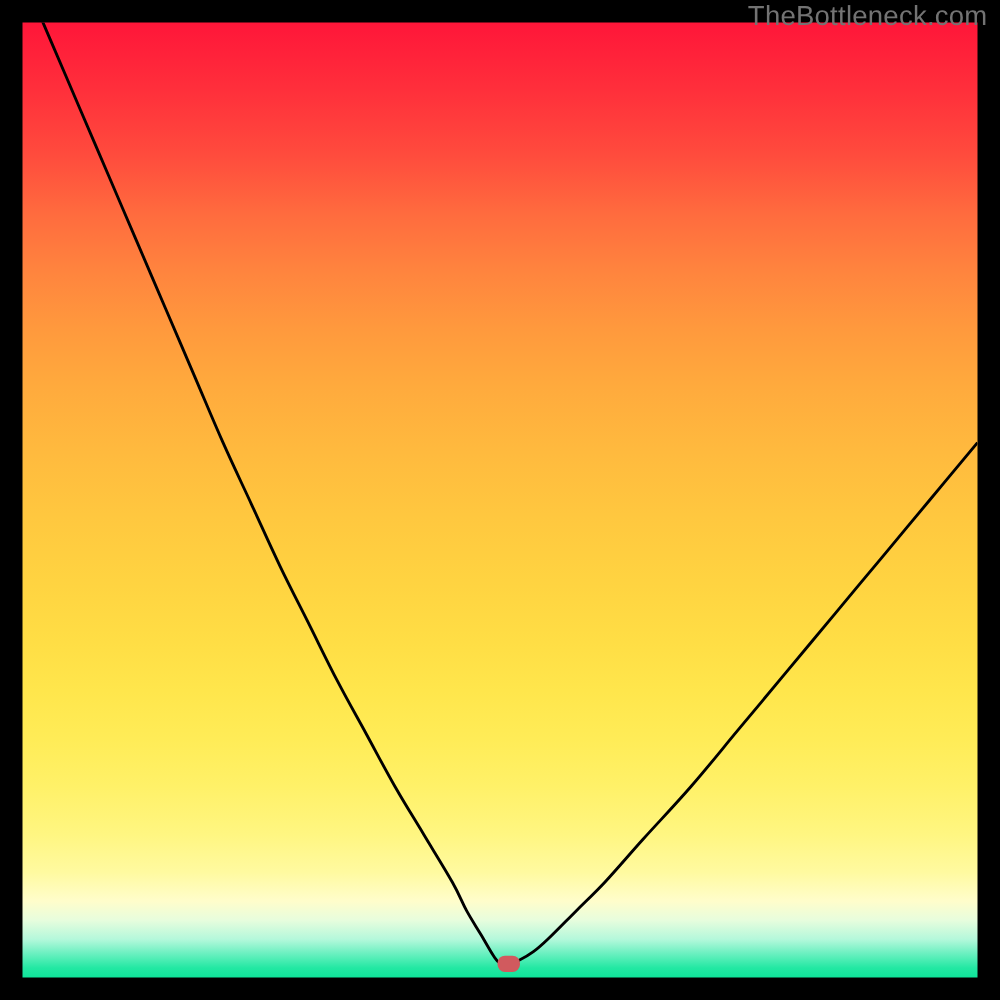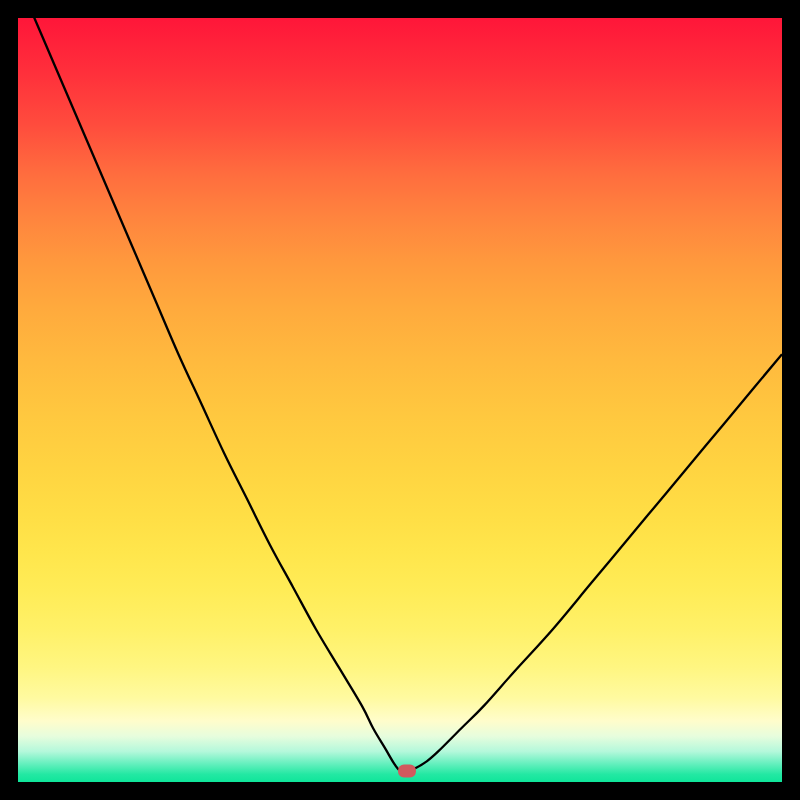--- a/index.html
+++ b/index.html
@@ -76,13 +76,14 @@
 </head>
 <body>
 
 <div class="stage">
   <div class="plot">
     <svg class="curve-svg" viewBox="0 0 764 764" preserveAspectRatio="none">
       <path fill="none" stroke="#000" stroke-width="2.3" stroke-linejoin="round" d="M 0.00 -38.20 C 4.13 -28.57, 14.67 -3.97, 22.92 15.28 C 31.17 34.53, 37.59 49.51, 45.84 68.76 C 54.09 88.01, 60.51 102.99, 68.76 122.24 C 77.01 141.49, 83.43 156.47, 91.68 175.72 C 99.93 194.97, 106.35 209.95, 114.60 229.20 C 122.85 248.45, 129.27 263.43, 137.52 282.68 C 145.77 301.93, 152.19 317.59, 160.44 336.16 C 168.69 354.73, 175.11 367.94, 183.36 385.82 C 191.61 403.70, 198.03 418.29, 206.28 435.48 C 214.53 452.67, 220.95 464.82, 229.20 481.32 C 237.45 497.82, 243.87 511.35, 252.12 527.16 C 260.37 542.97, 266.79 554.05, 275.04 569.18 C 283.29 584.31, 289.71 596.76, 297.96 611.20 C 306.21 625.64, 312.63 635.65, 320.88 649.40 C 329.13 663.15, 337.61 676.60, 343.80 687.60 C 349.99 698.60, 351.13 702.96, 355.26 710.52 C 359.39 718.08, 362.87 723.16, 366.72 729.62 C 370.57 736.08, 373.90 742.30, 376.65 746.43 C 379.40 750.55, 379.66 751.44, 382.00 752.54 C 384.34 753.64, 386.89 752.95, 389.64 752.54 C 392.39 752.13, 393.84 751.90, 397.28 750.25 C 400.72 748.60, 404.61 746.40, 408.74 743.37 C 412.87 740.35, 414.01 739.35, 420.20 733.44 C 426.39 727.53, 434.87 718.77, 443.12 710.52 C 451.37 702.27, 456.41 697.91, 466.04 687.60 C 475.67 677.29, 484.22 666.97, 496.60 653.22 C 508.98 639.47, 521.05 627.01, 534.80 611.20 C 548.55 595.39, 559.25 581.86, 573.00 565.36 C 586.75 548.86, 597.45 536.02, 611.20 519.52 C 624.95 503.02, 635.65 490.18, 649.40 473.68 C 663.15 457.18, 673.85 444.34, 687.60 427.84 C 701.35 411.34, 712.05 398.50, 725.80 382.00 C 739.55 365.50, 757.12 344.41, 764.00 336.16" id="curve-path"></path>
     </svg>
     <div class="marker" id="marker" style="background: rgb(209, 90, 94); left: 388.876px; top: 752.54px;"></div>
   </div>
+  <div class="watermark">TheBottleneck.com</div>
 </div>
 
 </body></html>

